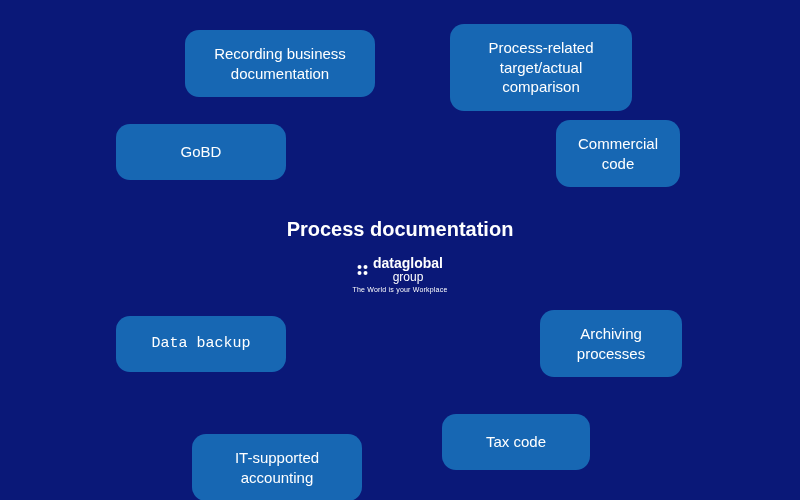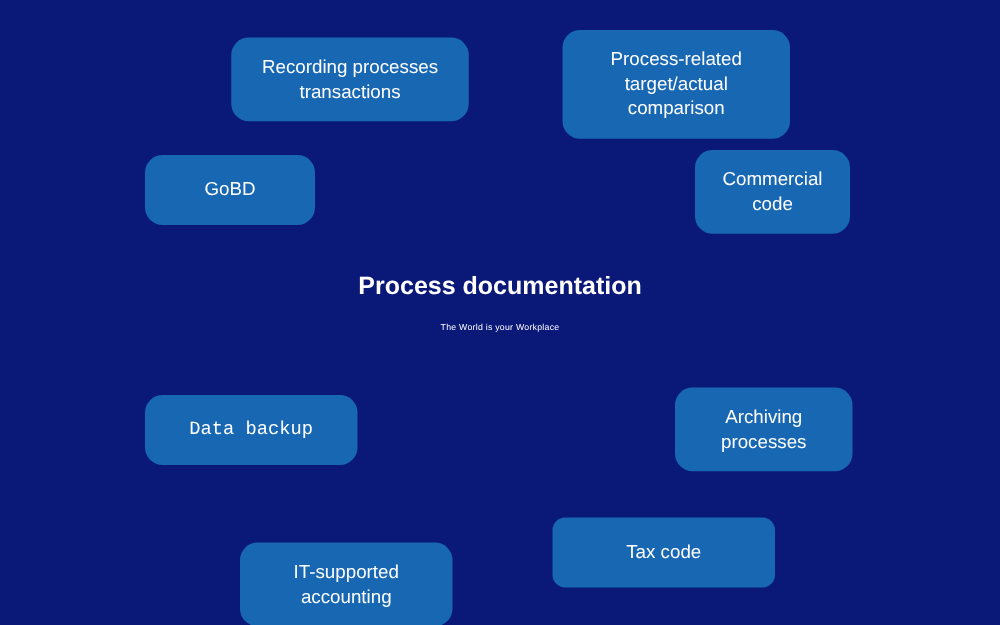--- a/index.html
+++ b/index.html
@@ -61,36 +61,52 @@
     .brand-dots .dot {
       width: 4px; height: 4px; border-radius: 50%; background: #fff;
     }
     .brand-name { font-size: 14px; font-weight: 600; line-height: 1; }
     .brand-sub { font-size: 12px; font-weight: 500; line-height: 1; margin-top: 1px; }
     .brand-tagline { font-size: 7px; margin-top: 3px; letter-spacing: 0.2px; }
 
     
     .n0 { left: 185px; top: 30px;  width: 190px; }
     .n1 { left: 450px; top: 24px;  width: 182px; }
-    .n2 { left: 116px; top: 124px; width: 136px; }
+    .n2 { left: 116px; top: 124px; width: 170px; }
     .n3 { left: 538px; top: 120px; width: 124px; margin-left: 18px; }
     .n4 { left: 116px; top: 316px; width: 170px; font-family: Liberation Mono, monospace; }
     .n5 { left: 540px; top: 310px; width: 142px; }
     .n6 { left: 192px; top: 434px; width: 170px; }
-    .n7 { left: 442px; top: 414px; width: 178px; border-radius: 10px; }
+    .n7 { left: 442px; top: 414px; width: 148px; }
   </style>
 </head>
 <body>
 
-<div class="node n0">Recording processes transactions</div>
+<div class="node n0">Recording business documentation</div>
 <div class="node n1">Process-related target/actual comparison</div>
 <div class="node n2">GoBD</div>
 <div class="node n3">Commercial code</div>
 <div class="node n4">Data backup</div>
 <div class="node n5">Archiving processes</div>
 <div class="node n6">IT-supported accounting</div>
 <div class="node n7">Tax code</div>
 
 <div class="center-title">Process documentation</div>
 
 <div class="brand">
+  <div class="brand-row">
+    <span class="brand-dots">
+      <span class="brand-dots-row">
+          <span class="dot"></span>
+          <span class="dot"></span>
+        </span>
+      <span class="brand-dots-row">
+          <span class="dot"></span>
+          <span class="dot"></span>
+        </span>
+    </span>
+    <div>
+      <div class="brand-name">dataglobal</div>
+      <div class="brand-sub">group</div>
+    </div>
+  </div>
   <div class="brand-tagline">The World is your Workplace</div>
 </div>
 
 </body></html>

